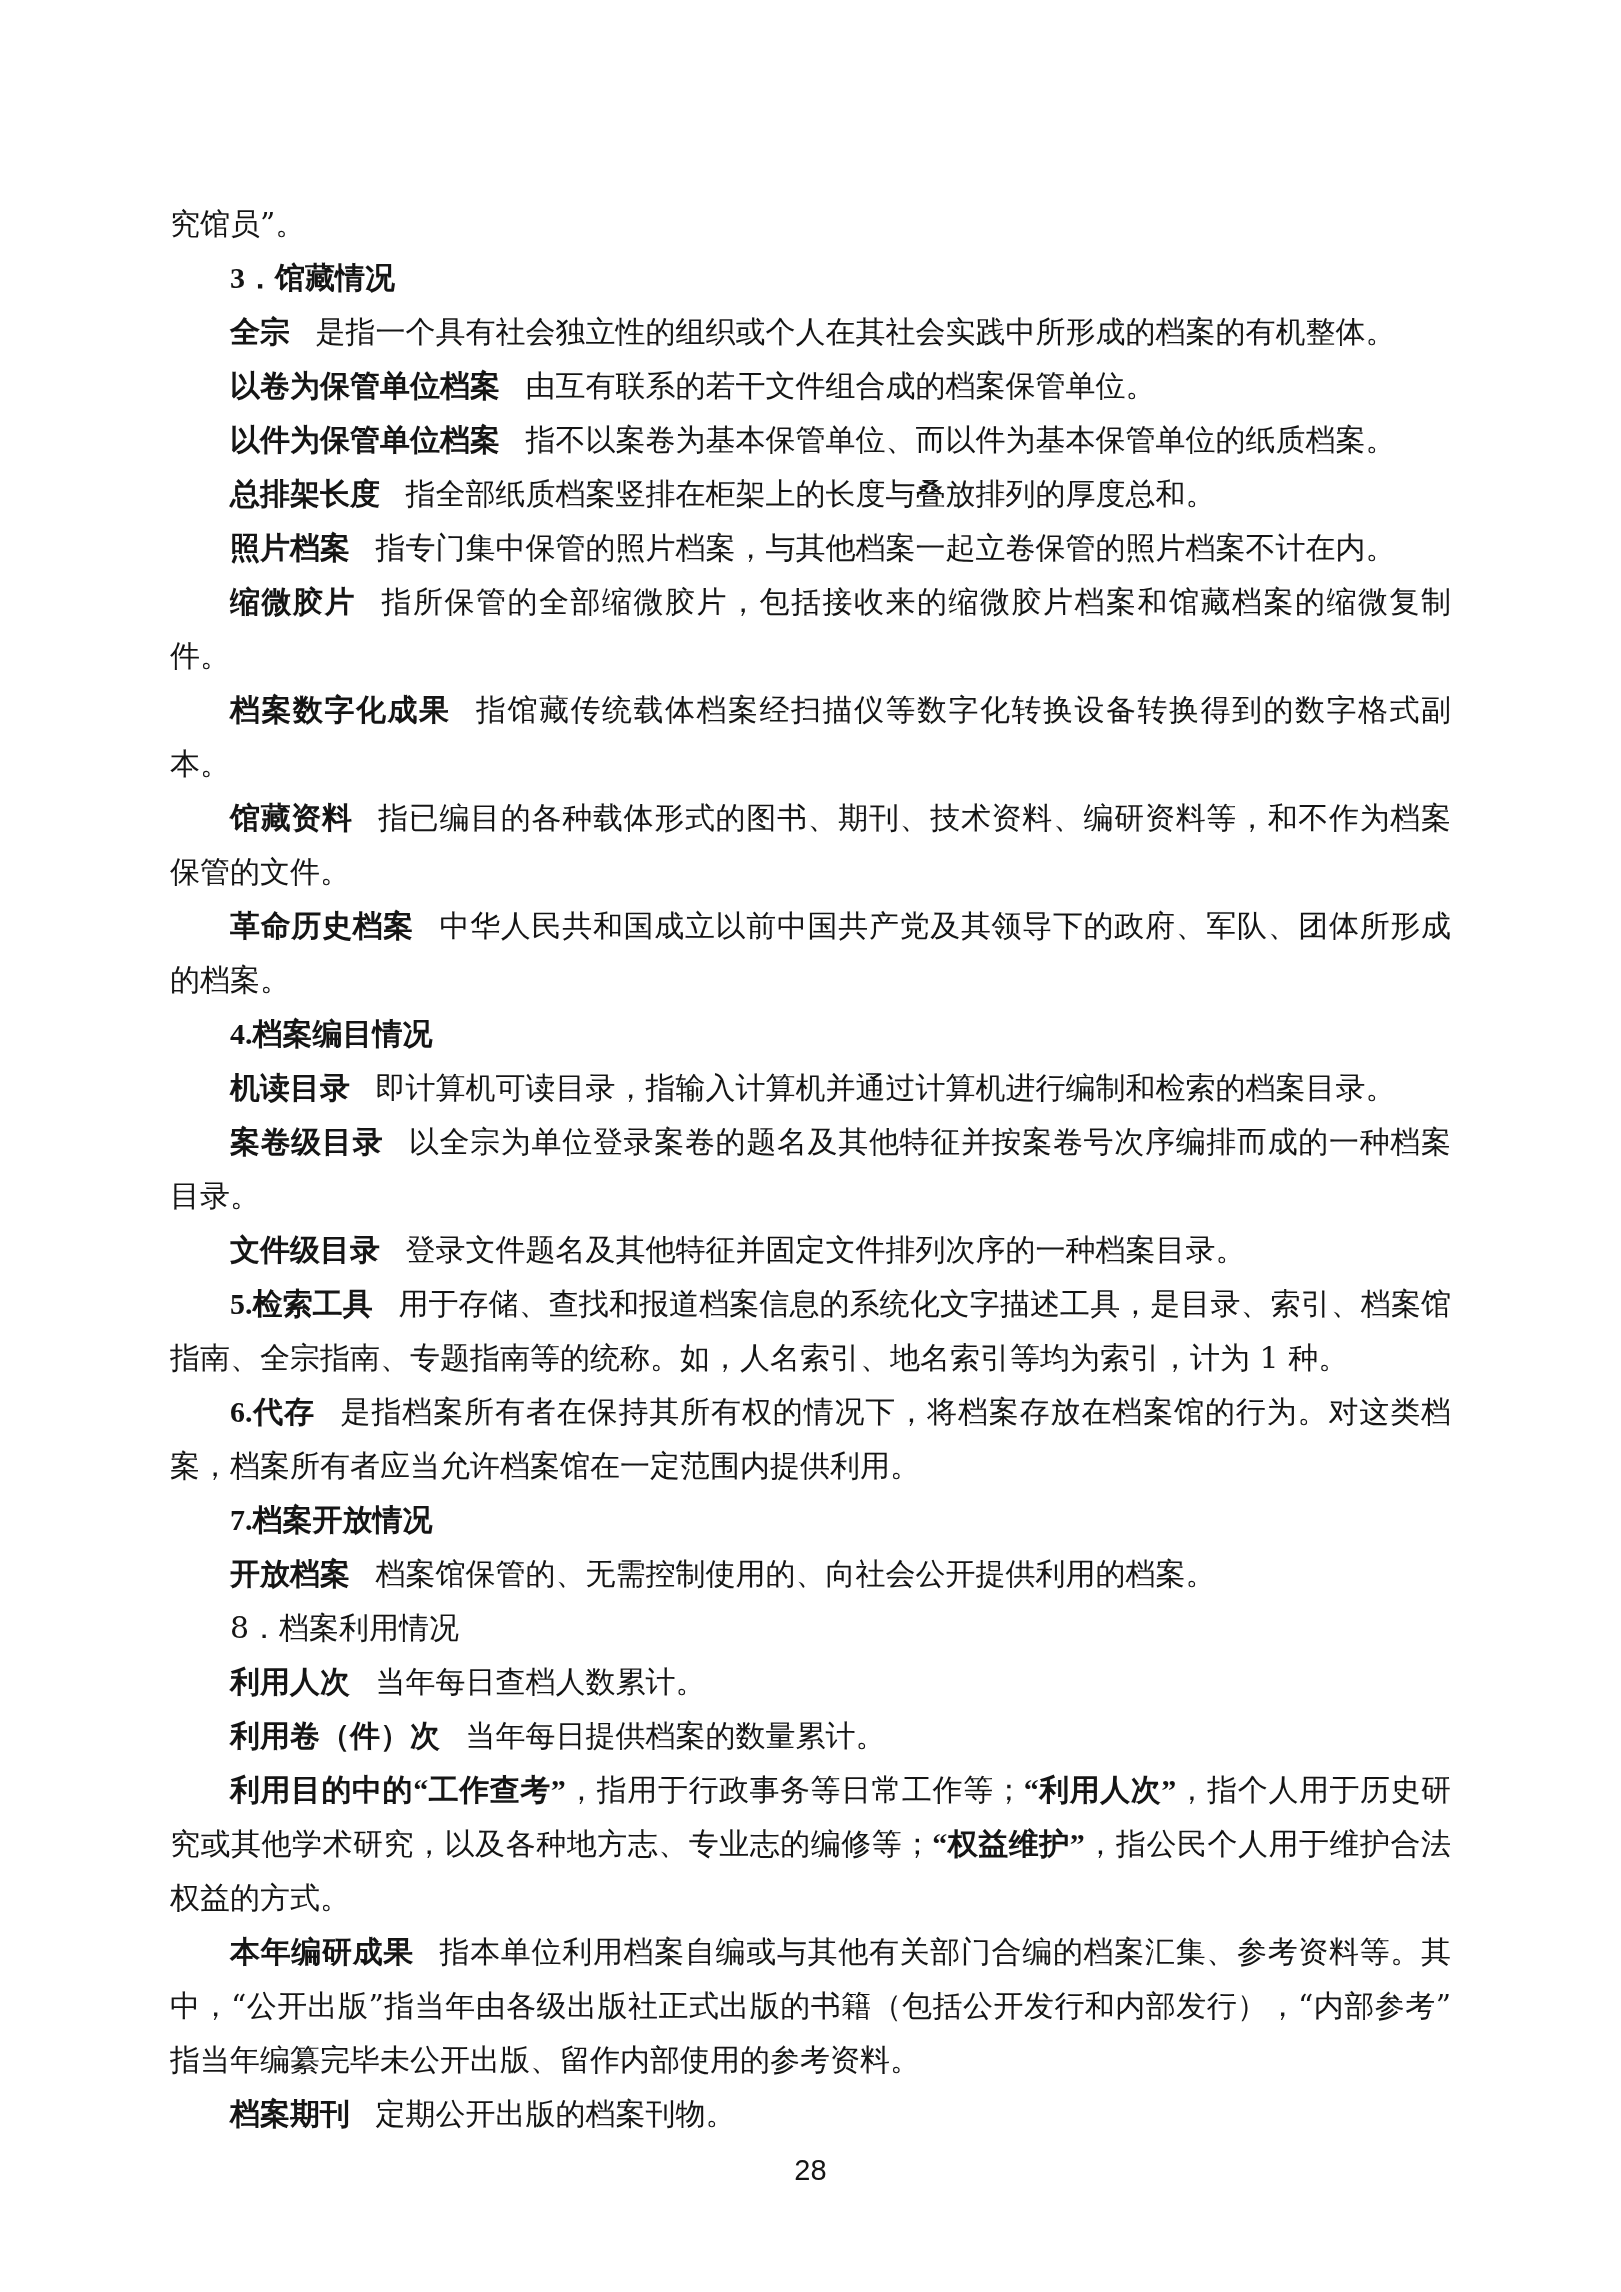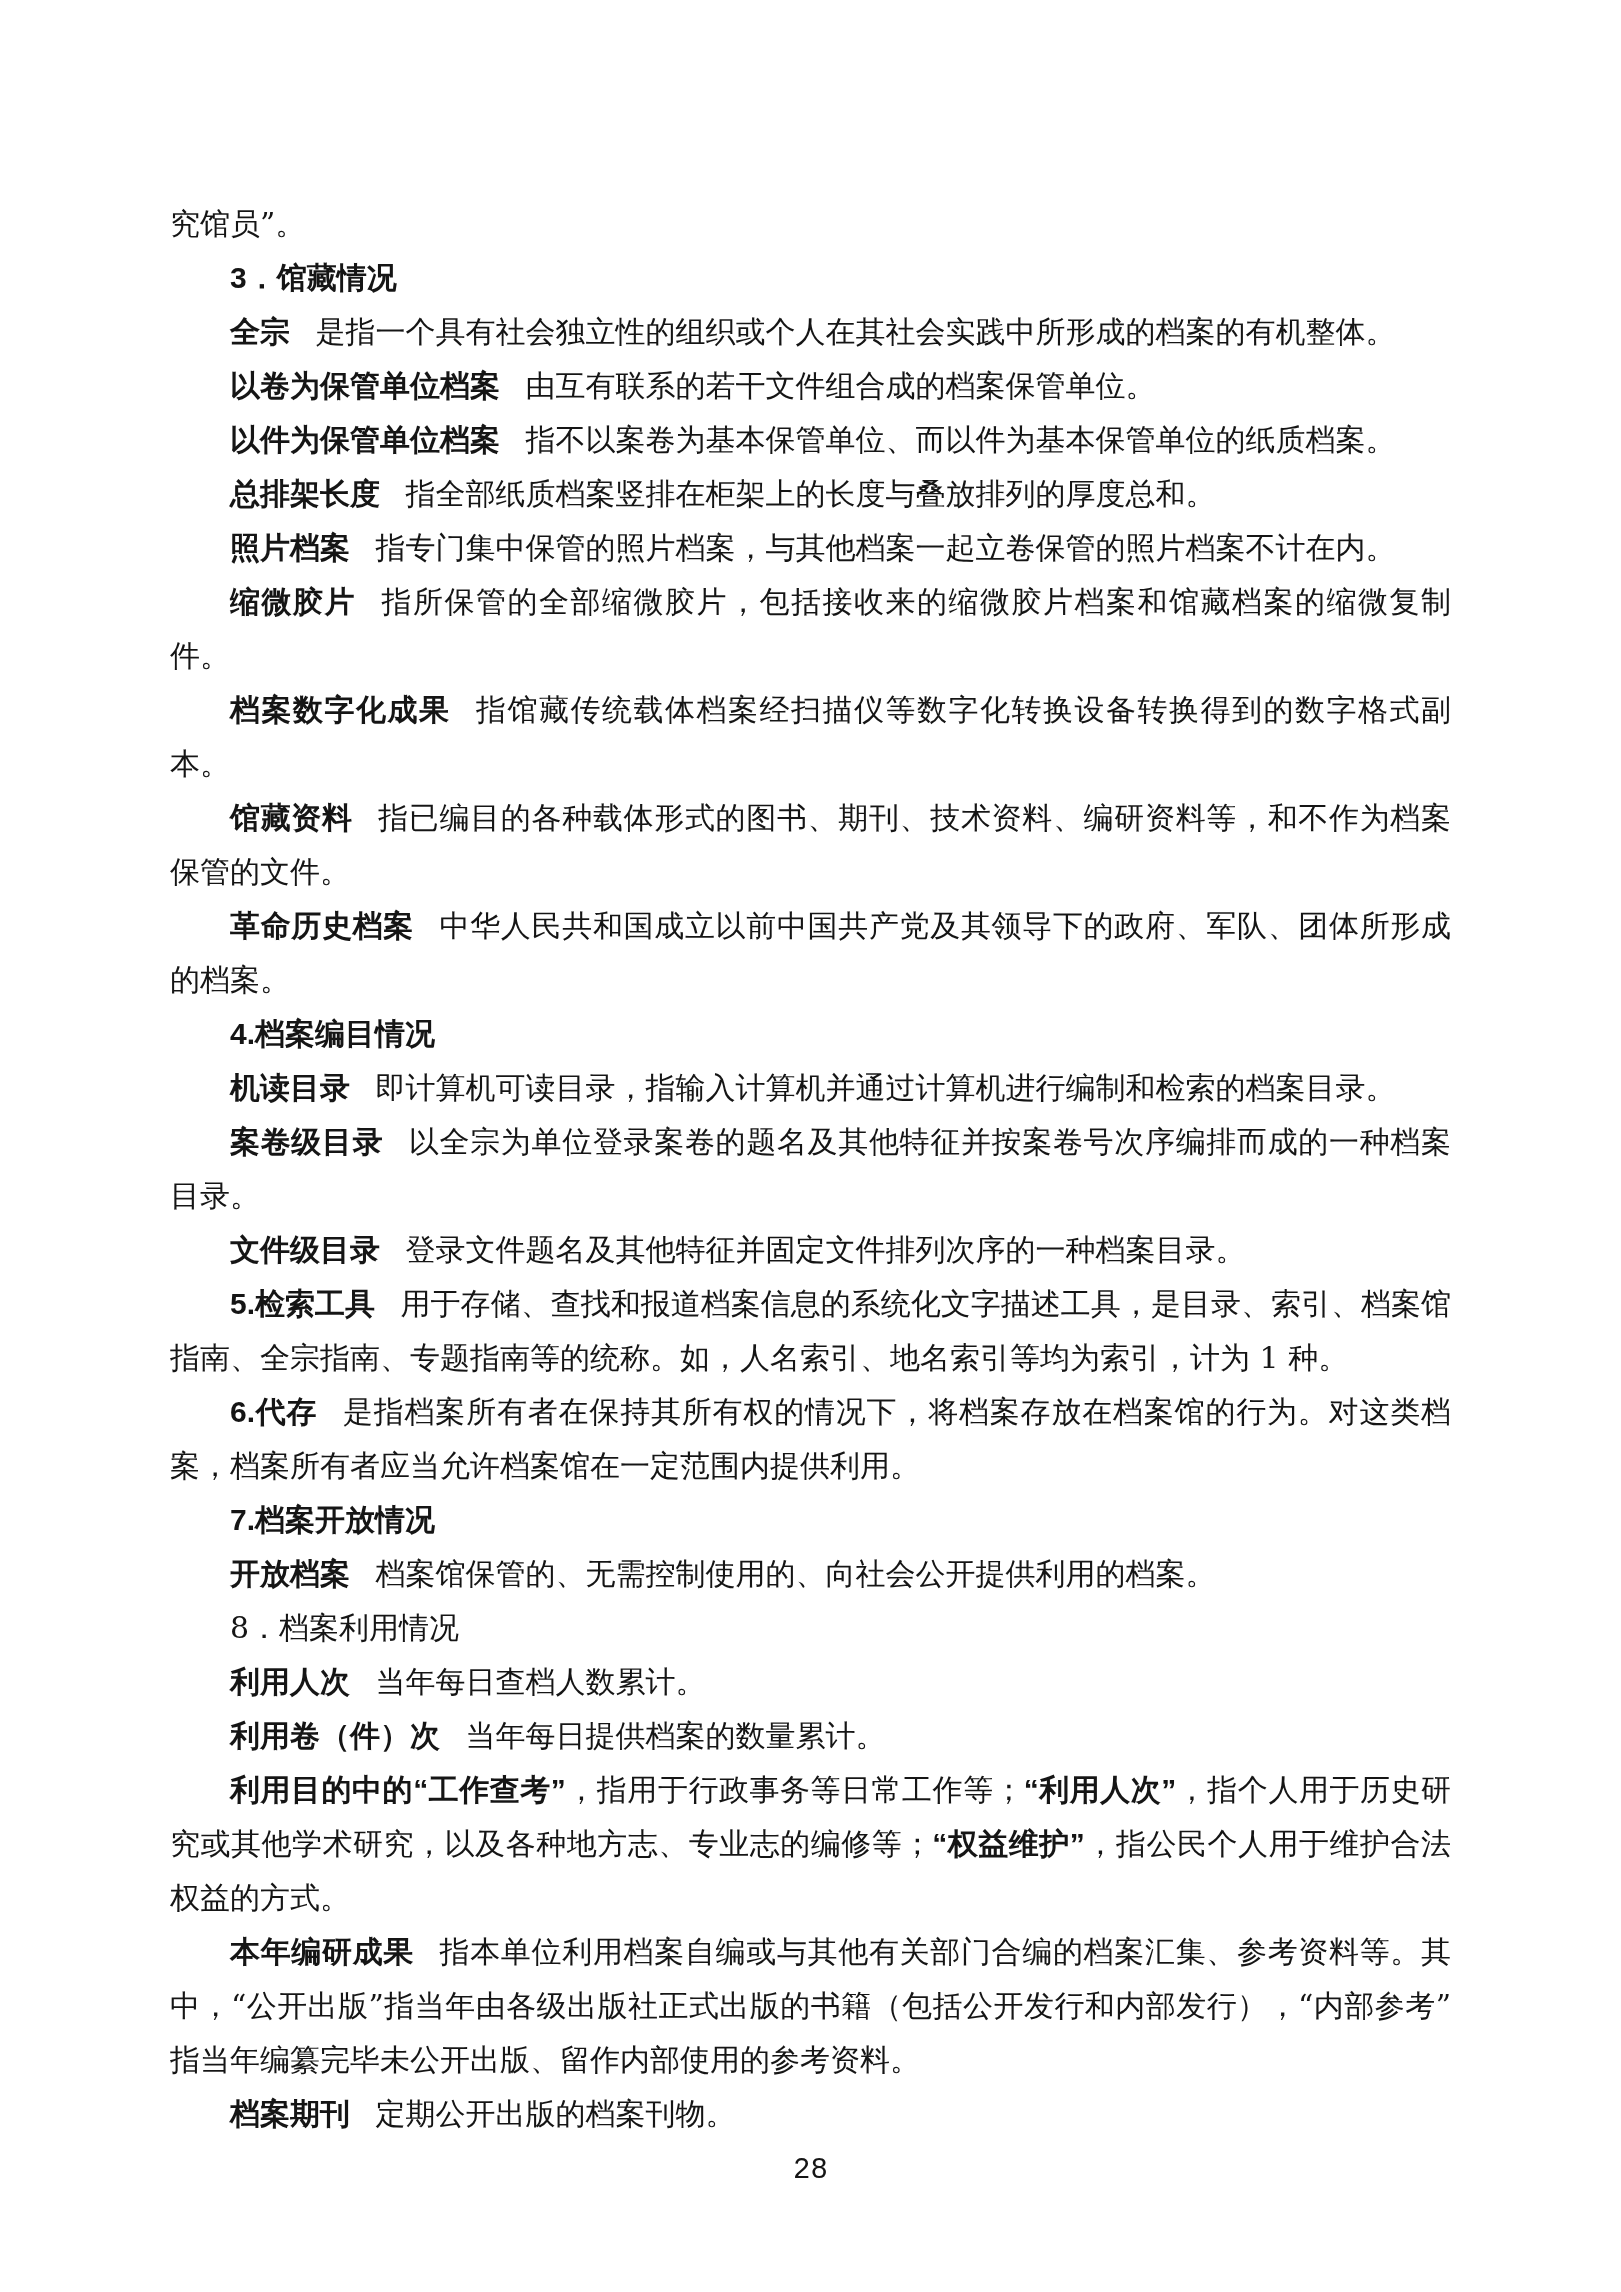--- a/index.html
+++ b/index.html
@@ -29,34 +29,34 @@
     text-justify: inter-ideograph;
     text-indent: 2em;
     margin: 0;
     word-break: break-all;
   }
   .p.cont {
     text-indent: 0;
     text-align: left;
   }
   .seg.bold {
-    font-family: Liberation Sans, sans-serif;
+    font-family: Liberation Serif, serif;
     font-weight: 700;
     margin-top: 12px;
   }
   .seg.gap {
     margin-right: 0.85em;
   }
   .pagenum {
     position: absolute;
     top: 2153px;
     left: 0;
     width: 100%;
     text-align: center;
-    font-family: Liberation Mono, monospace;
+    font-family: Liberation Sans, sans-serif;
     font-size: 29px;
     line-height: 35px;
     color: #151515;
   }
 </style>
 </head>
 <body>
 
 <div class="page">
   <div class="textblock">

